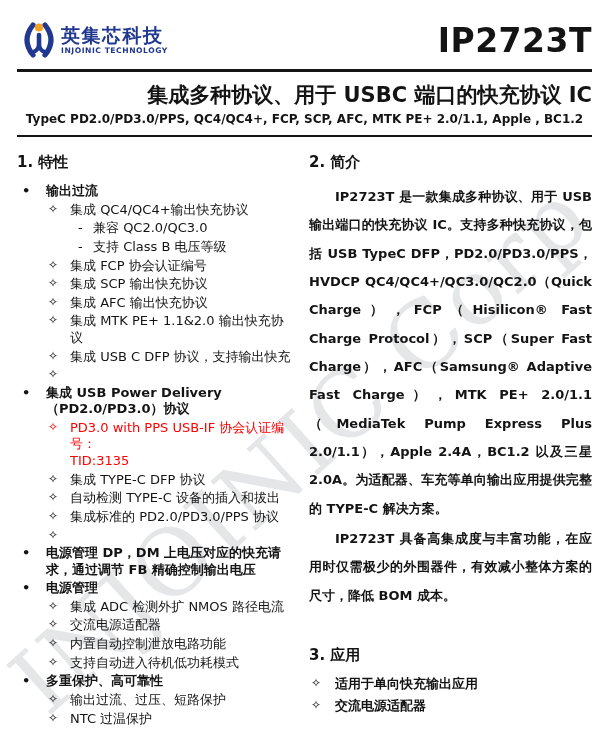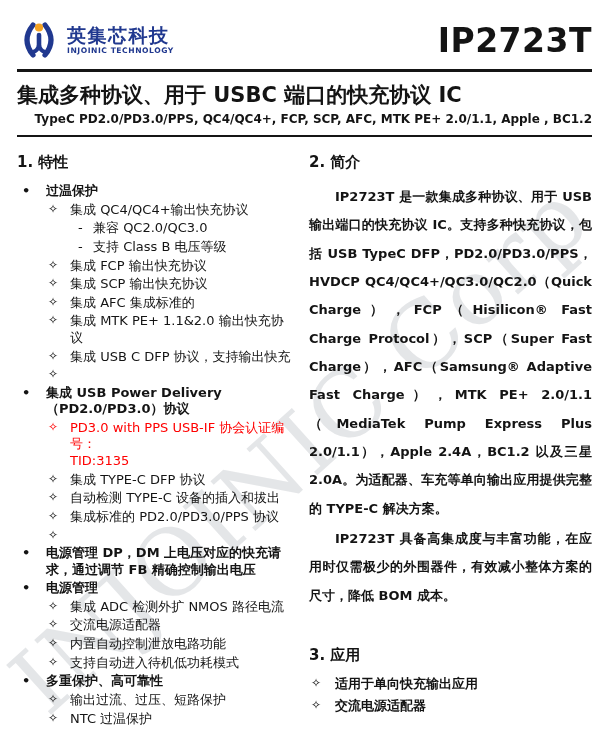--- a/index.html
+++ b/index.html
@@ -12,31 +12,31 @@
     position:absolute; left:-80px; top:395px; width:760px; z-index:0;
     text-align:center; transform:rotate(-42deg); transform-origin:50% 50%;
     font-family:"DejaVu Serif","Liberation Serif",serif;
     font-size:92px; letter-spacing:2px; white-space:nowrap;
     color:#9aa0a8; opacity:0.26; pointer-events:none;
   }
   .content { position:relative; z-index:1; padding:14px 17px 0 17px; }
 
   
   .hdr { display:flex; justify-content:space-between; align-items:center; height:52px; }
-  .logo { display:flex; align-items:center; gap:6px; }
+  .logo { display:flex; align-items:center; }
   .logo-text { display:flex; flex-direction:column; line-height:1; }
   .logo-cn { font-size:19px; font-weight:bold; letter-spacing:1.5px; }
   .logo-en { font-size:7.6px; font-weight:bold; letter-spacing:0.55px; margin-top:2px; }
   .part { font-size:33px; font-weight:bold; letter-spacing:0.5px; }
 
   .rule-thick { border-top:3.5px solid #151515; margin-top:3px; }
   .rule-thin  { border-top:2.5px solid #151515; margin-top:9px; }
 
-  .doc-title { text-align:left; font-size:21px; font-weight:bold; margin-top:9px; }
-  .doc-subtitle { text-align:right; font-size:12px; font-weight:bold; margin-top:3px; }
+  .doc-title { text-align:right; font-size:21px; font-weight:bold; margin-top:9px; }
+  .doc-subtitle { text-align:center; font-size:12px; font-weight:bold; margin-top:3px; }
 
   
   .cols { display:flex; gap:14px; margin-top:2px; }
   .col-left { width:278px; flex:none; }
   .col-right { flex:1; min-width:0; }
   h2 { font-size:15px; font-weight:bold; margin:14px 0 11px 0; }
 
   
   .li { display:flex; font-size:13px; line-height:1.28; margin-bottom:2px; }
   .li .bullet { flex:none; }
@@ -89,45 +89,45 @@
 
     <div class="rule-thin"></div>
 
     <div class="cols">
 
       <section class="col-left">
         <h2>1. 特性</h2>
         <div class="list">
             <div class="li lvl1">
               <span class="bullet">•</span>
-              <span class="txt">过温保护</span>
+              <span class="txt">输出过流</span>
             </div>
             <div class="li lvl2">
               <span class="bullet">✧</span>
               <span class="txt">集成 QC4/QC4+输出快充协议</span>
             </div>
             <div class="li lvl3">
               <span class="bullet">-</span>
               <span class="txt">兼容 QC2.0/QC3.0</span>
             </div>
             <div class="li lvl3">
               <span class="bullet">-</span>
               <span class="txt">支持 Class B 电压等级</span>
             </div>
             <div class="li lvl2">
               <span class="bullet">✧</span>
-              <span class="txt">集成 FCP 输出快充协议</span>
+              <span class="txt">集成 FCP 协会认证编号</span>
             </div>
             <div class="li lvl2">
               <span class="bullet">✧</span>
               <span class="txt">集成 SCP 输出快充协议</span>
             </div>
             <div class="li lvl2">
               <span class="bullet">✧</span>
-              <span class="txt">集成 AFC 集成标准的</span>
+              <span class="txt">集成 AFC 输出快充协议</span>
             </div>
             <div class="li lvl2">
               <span class="bullet">✧</span>
               <span class="txt">集成 MTK PE+ 1.1&amp;2.0 输出快充协议</span>
             </div>
             <div class="li lvl2">
               <span class="bullet">✧</span>
               <span class="txt">集成 USB C DFP 协议，支持输出快充</span>
             </div>
             <div class="li lvl2">

